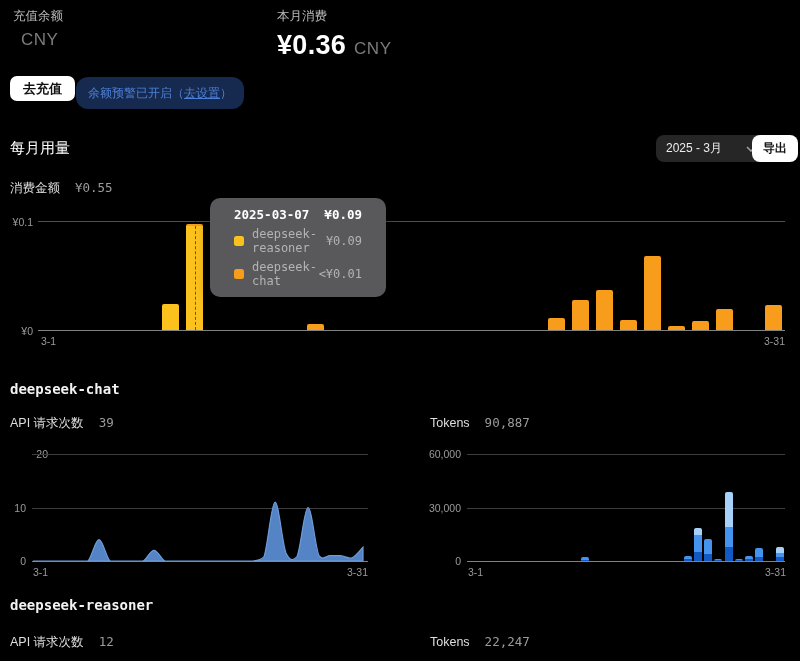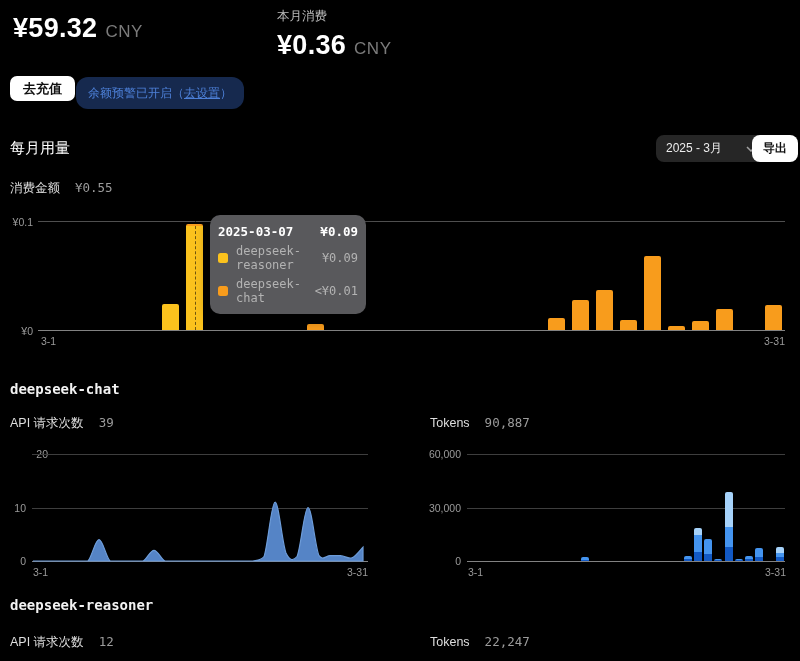--- a/index.html
+++ b/index.html
@@ -34,33 +34,33 @@
   .gridline { position:absolute; height:1px; background:#3e3e3e; }
   .gridline.strong { background:#4f4f4f; }
   .axisline { position:absolute; height:1px; background:#828282; }
   .tick { position:absolute; font-size:10.5px; color:#9a9a9a; line-height:12px; }
   .tick.r { text-align:right; }
 
   .vbar { position:absolute; display:flex; flex-direction:column; border-radius:2px 2px 0 0; overflow:hidden; }
   .vbar > div { width:100%; flex:none; }
   .hl-dash { position:absolute; width:0; border-left:1.5px dashed rgba(0,0,0,0.55); }
 
-  .tooltip { position:absolute; left:210px; top:215px; width:156px; padding:9px 8px; background:#59595c; border-radius:10px;
+  .tooltip { position:absolute; left:210px; top:198px; width:176px; padding:9px 24px; background:#59595c; border-radius:10px;
     box-shadow:0 4px 14px rgba(0,0,0,.45); z-index:5; font-family:"DejaVu Sans Mono", monospace; }
   .tt-title-row { display:flex; justify-content:space-between; font-size:12.5px; font-weight:700; color:#fff; }
   .tt-row { display:flex; align-items:center; margin-top:5px; font-size:12px; color:#b3b3b3; }
   .tt-swatch { width:10px; height:10px; border-radius:2.5px; margin-right:8px; flex:none; }
   .tt-label { flex:1; }
 </style>
 </head>
 <body>
 
 <div class="abs" style="left:13px; top:8px;">
+  <div class="stat-label">充值余额</div>
   <div class="stat-row">
-    <span class="stat-value">¥59.32</span>
     <span class="stat-cur">CNY</span>
   </div>
 </div>
 <div class="abs" style="left:277px; top:8px;">
   <div class="stat-label">本月消费</div>
   <div class="stat-row">
     <span class="stat-value">¥0.36</span>
     <span class="stat-cur">CNY</span>
   </div>
 </div>

